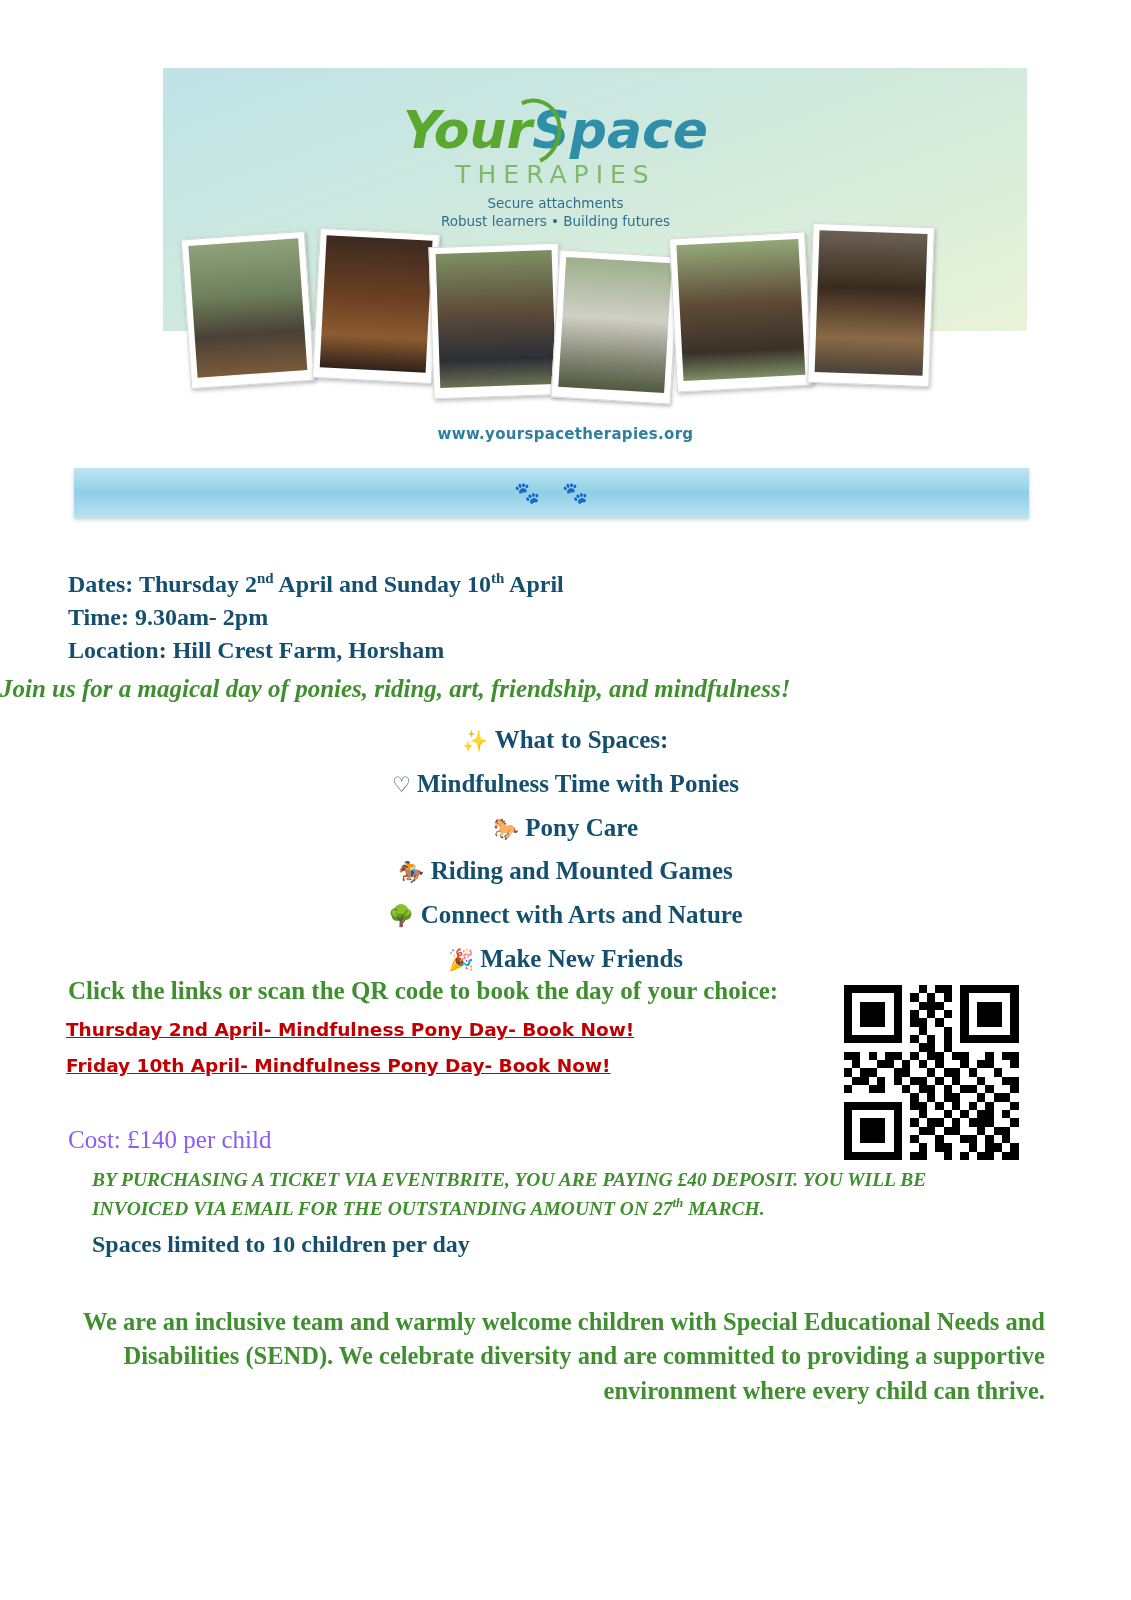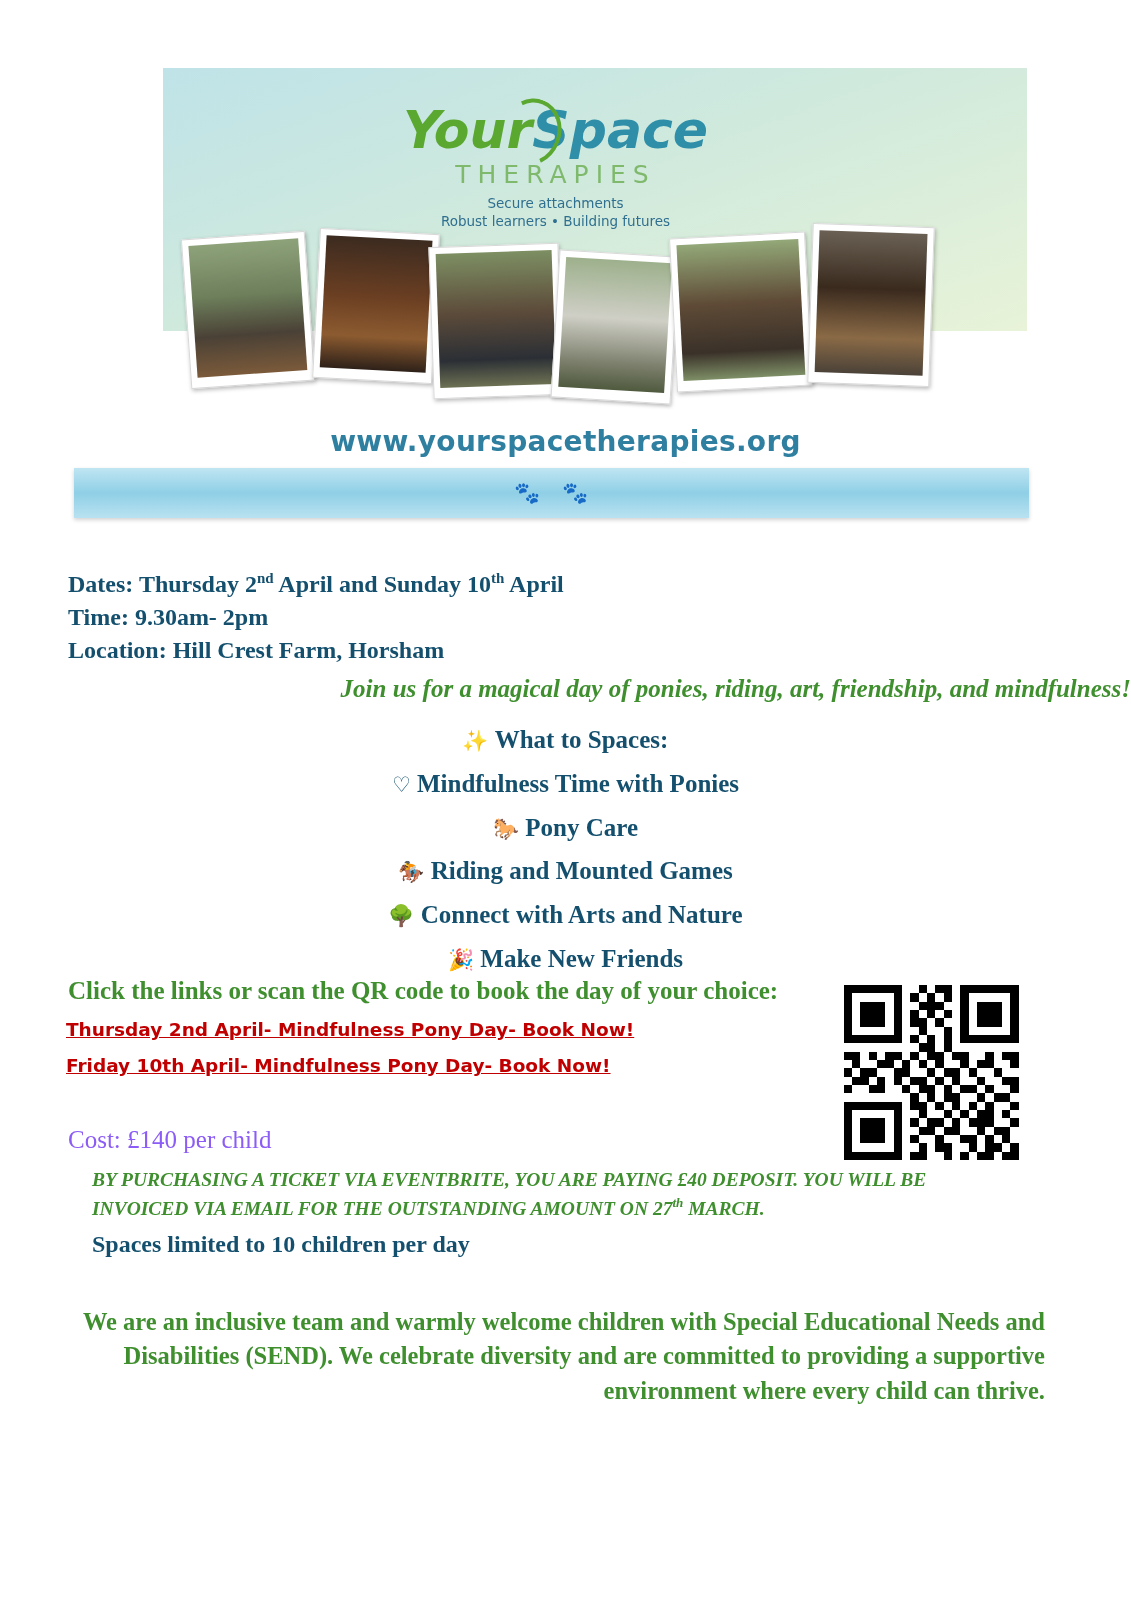--- a/index.html
+++ b/index.html
@@ -107,21 +107,21 @@
   .img-e i { background-image: linear-gradient(#93a878, #5e4a36 45%, #3a3129 80%, #7e8f66); }
   .img-f i { background-image: linear-gradient(#6a6154, #3a2a1e 40%, #8a6a46 75%, #4b4238); }
 
   .website-url {
     position: absolute;
     left: 0;
     top: 425px;
     width: 1131px;
     text-align: center;
     font-family: "DejaVu Sans", sans-serif;
-    font-size: 28px;
+    font-size: 15px;
     font-weight: bold;
     color: #2f7fa0;
     letter-spacing: .3px;
   }
 
   
   .title-bar {
     position: absolute;
     left: 74px;
     top: 468px;
@@ -151,21 +151,21 @@
     font-size: 24px;
     font-weight: bold;
     color: #14506e;
     line-height: 1.37;
   }
   .details sup { font-size: 15px; vertical-align: super; }
 
   .tagline {
     position: absolute;
     left: 0; top: 675px; width: 1131px;
-    text-align: right;
+    text-align: left;
     font-size: 25px;
     font-style: italic;
     font-weight: bold;
     color: #3f8f2f;
   }
 
   .expect-list {
     position: absolute;
     left: 0; top: 718px; width: 1131px;
     text-align: center;

